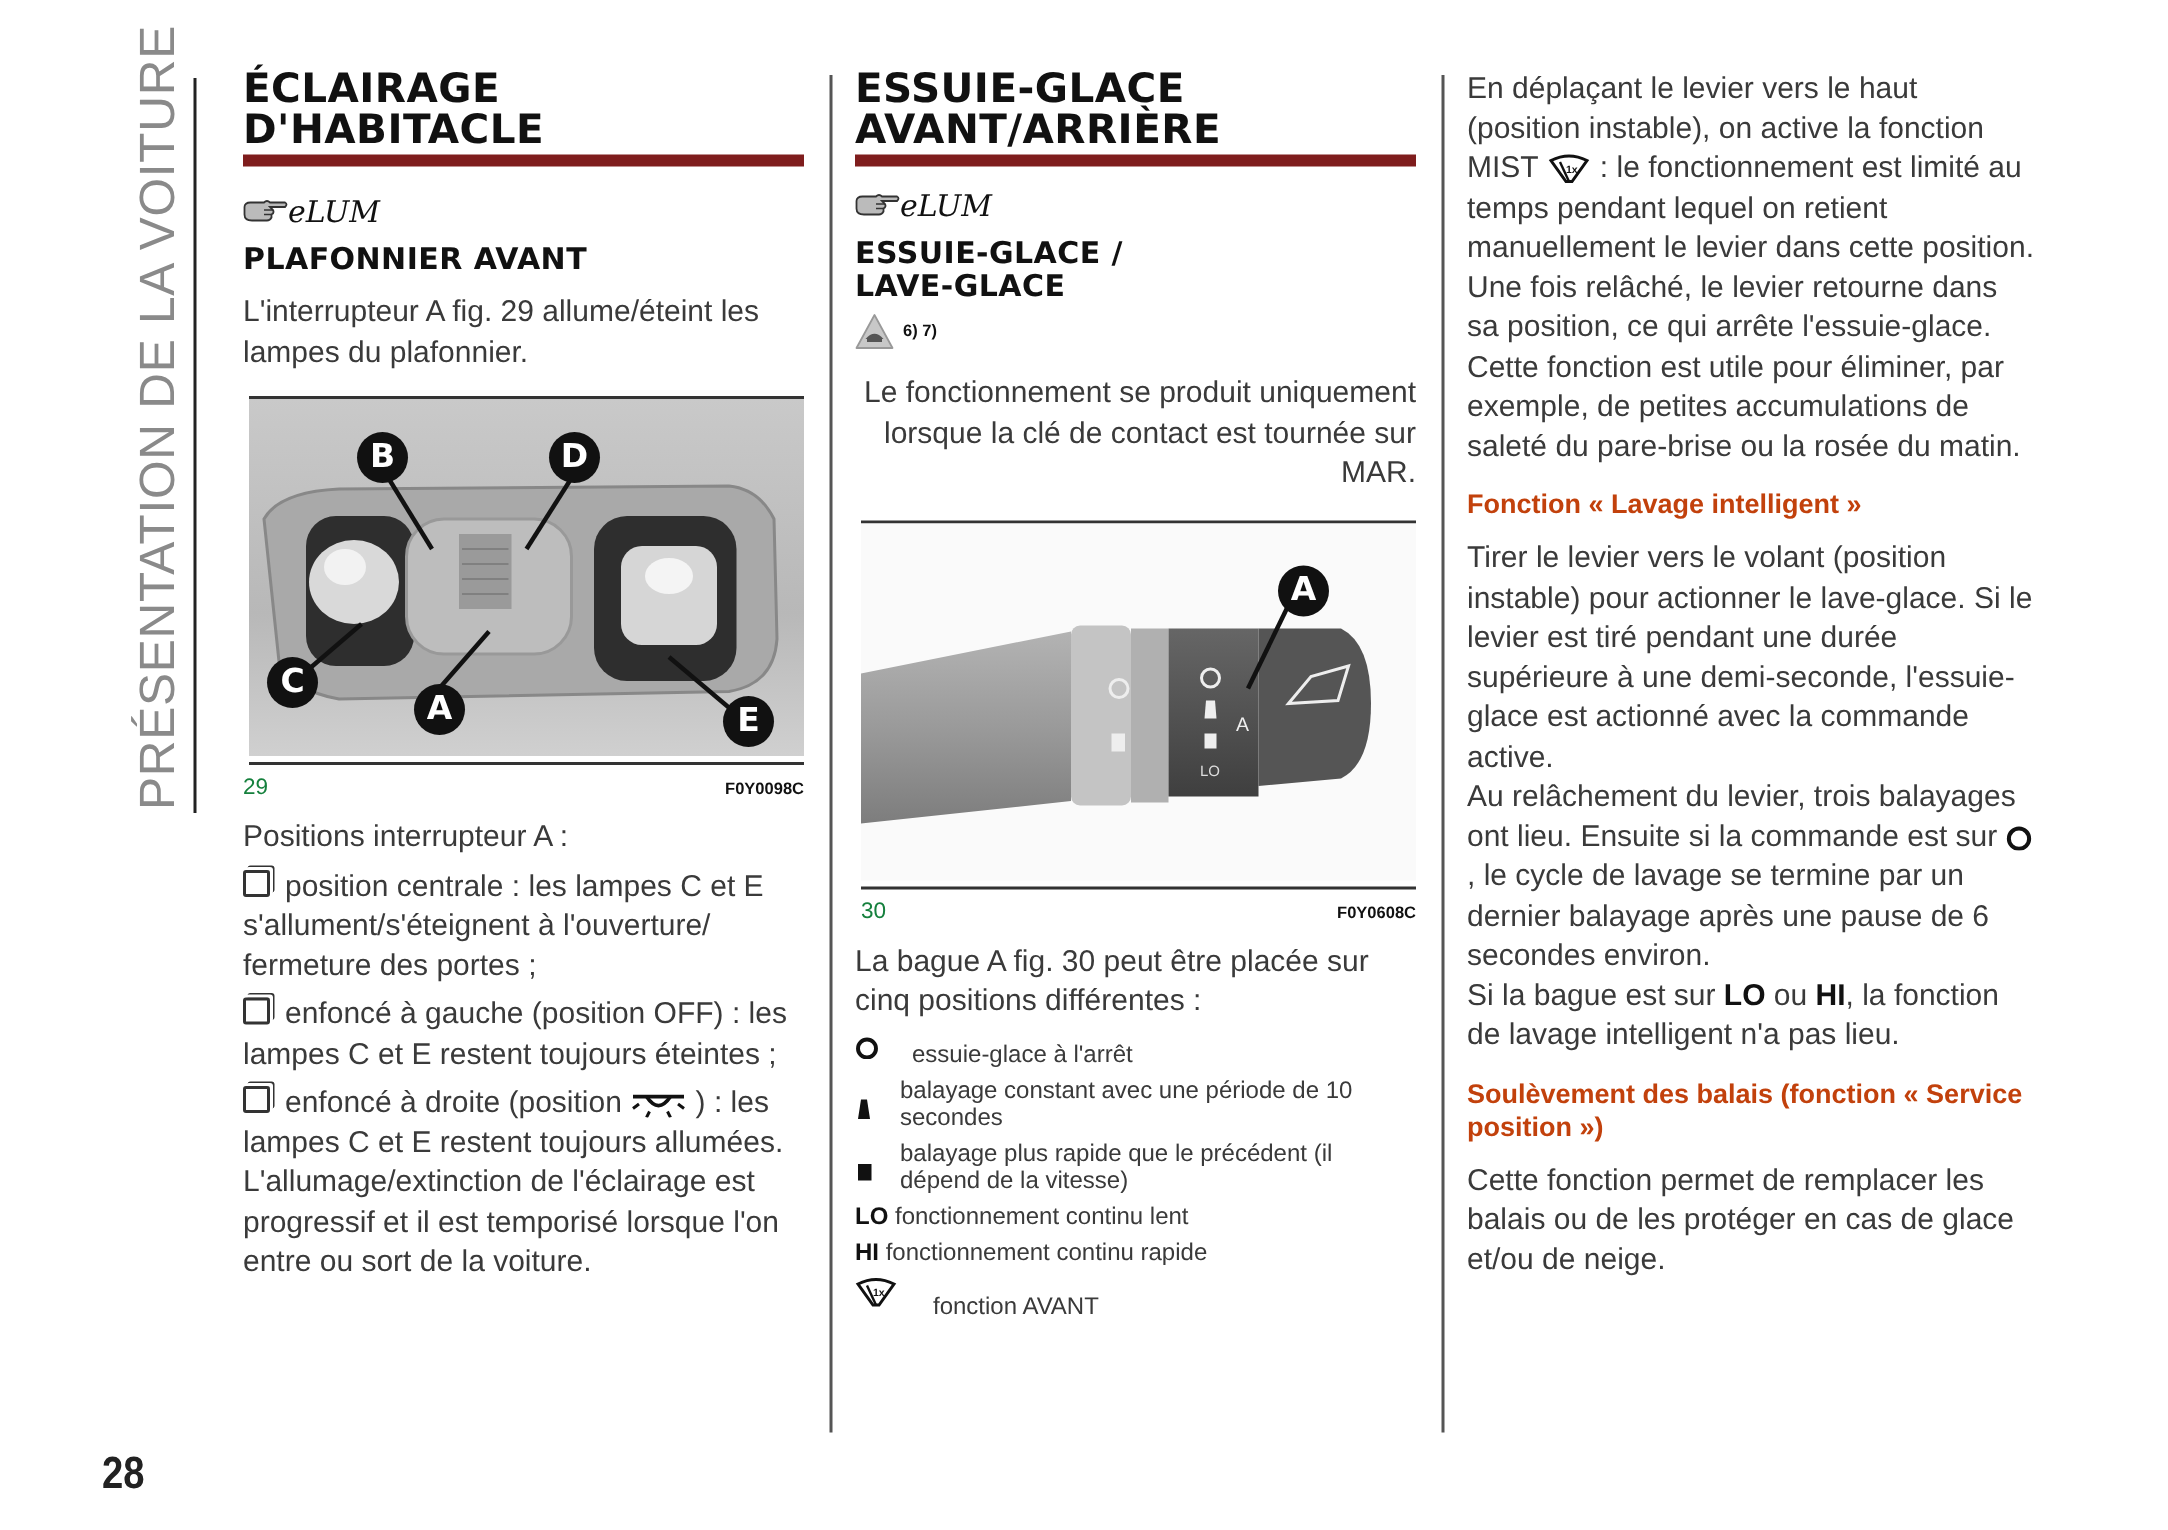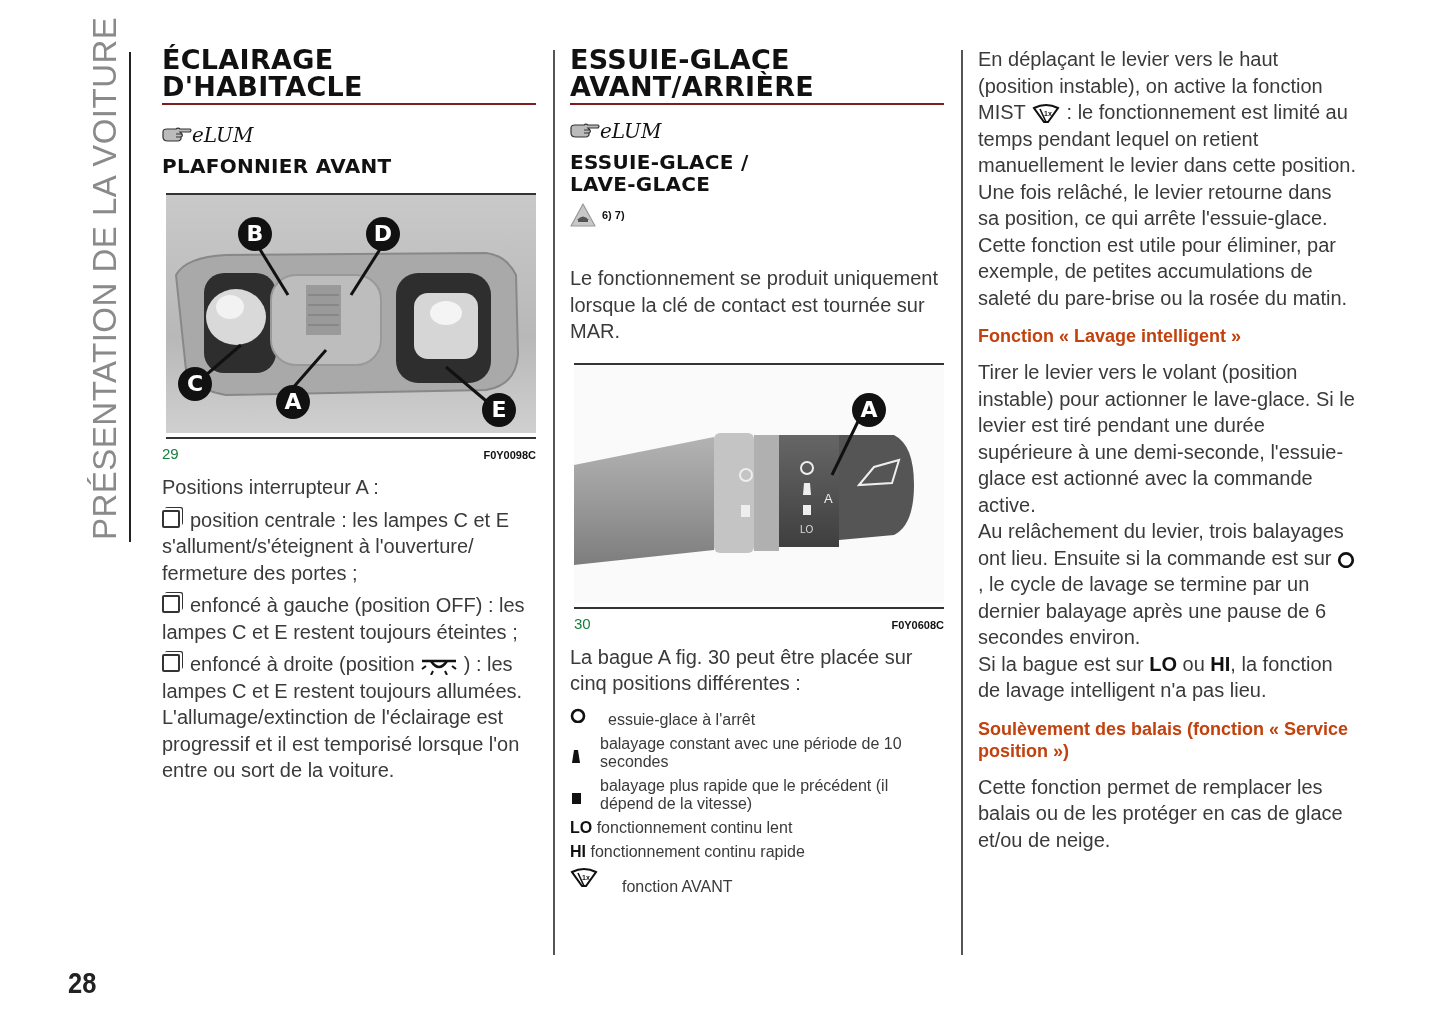--- a/index.html
+++ b/index.html
@@ -21,21 +21,21 @@
   .col { position: absolute; top: 46px; }
   .col1 { left: 162px; width: 374px; }
   .col2 { left: 570px; width: 374px; }
   .col3 { left: 978px; width: 380px; }
   .vdiv { position: absolute; top: 50px; width: 1.5px; height: 905px; background: #555; }
   .vdiv.a { left: 553px; }
   .vdiv.b { left: 961px; }
   h1 {
     margin: 0; font-family: "DejaVu Sans", sans-serif; font-weight: 900; font-size: 27px;
     line-height: 27px; color: #111; letter-spacing: 0.3px; padding-bottom: 3px;
-    border-bottom: 2px solid #7f1d1d;
+    border-bottom: 8px solid #7f1d1d;
   }
   .elum { display: flex; align-items: flex-end; margin-top: 14px; height: 26px; }
   .elum .hand { width: 30px; height: 20px; }
   .elum .txt { font-family: "DejaVu Serif", serif; font-size: 20px; color: #111; line-height: 20px; font-style: italic; }
   h2 {
     margin: 10px 0 0 0; font-family: "DejaVu Sans", sans-serif; font-weight: 900; font-size: 20px;
     line-height: 22px; color: #111; letter-spacing: 0.3px;
   }
   h3 { margin: 0; font-weight: 700; font-size: 18px; line-height: 22px; color: #c2410c; }
   p { margin: 0; font-size: 20px; line-height: 26.5px; color: #3a3a3a; }
@@ -74,20 +74,21 @@
   </h1>
   <div class="elum">
     <svg class="hand" viewBox="0 0 30 20">
       <path d="M1 7 Q1 4 5 4 L14 4 Q16 2 18 4 L28 4 Q30 5 28 7 L18 7 L20 9 Q21 11 19 12 L19 14 Q18 16 16 16 L6 16 Q1 16 1 12 Z" fill="#bbb" stroke="#333" stroke-width="1.2"></path>
       <line x1="14" y1="9" x2="20" y2="9" stroke="#333" stroke-width="1"></line>
       <line x1="14" y1="12" x2="19" y2="12" stroke="#333" stroke-width="1"></line>
     </svg>
     <span class="txt">eLUM</span>
   </div>
   <h2>PLAFONNIER AVANT</h2>
+  <p class="gap12">L'interrupteur A fig. 29 allume/éteint les lampes du plafonnier.</p>
 
   <div class="figure" style="margin-top:16px;">
     <div class="topline" style="margin-left:4px;"></div>
     <div class="img" style="height:238px; margin-left:4px; background:linear-gradient(180deg,#c9c9c9 0%,#b8b8b8 60%,#d0d0d0 100%);">
       <svg width="370" height="238" viewBox="0 0 370 238">
         <path d="M10 80 Q20 62 60 60 L320 58 Q340 60 350 80 L352 160 Q350 190 320 195 L60 200 Q30 195 20 175 Z" fill="#a9a9a9" stroke="#888" stroke-width="2"></path>
         <rect x="38" y="78" width="72" height="100" rx="20" fill="#2e2e2e"></rect>
         <ellipse cx="70" cy="122" rx="30" ry="28" fill="#d9d9d9"></ellipse>
         <ellipse cx="64" cy="112" rx="14" ry="12" fill="#f2f2f2"></ellipse>
         <rect x="230" y="78" width="95" height="110" rx="22" fill="#2e2e2e"></rect>
@@ -158,21 +159,21 @@
     <span>LAVE-GLACE</span>
   </h2>
   <div class="warn-row">
     <svg width="26" height="24" viewBox="0 0 26 24">
       <path d="M13 1 L25 23 L1 23 Z" fill="#c8c8c8" stroke="#999" stroke-width="1.2" stroke-linejoin="round"></path>
       <path d="M7 17 Q13 10 19 17 Z" fill="#555"></path>
       <rect x="8" y="17" width="10" height="2" fill="#555"></rect>
     </svg>
     <span class="refs">6) 7)</span>
   </div>
-  <p style="margin-top:38px;">Le fonctionnement se produit uniquement lorsque la clé de contact est tournée sur MAR.</p>
+  <p style="margin-top:16px;text-align:right;">Le fonctionnement se produit uniquement lorsque la clé de contact est tournée sur MAR.</p>
 
   <div class="figure" style="margin-top:18px;">
     <div class="topline" style="margin-left:4px;"></div>
     <div class="img" style="height:238px; margin-left:4px; background:#fafafa;">
       <svg width="370" height="238" viewBox="0 0 370 238">
         <defs>
           <linearGradient id="stalk" x1="0" y1="0" x2="0" y2="1">
             <stop offset="0" stop-color="#b3b3b3"></stop>
             <stop offset="0.5" stop-color="#9a9a9a"></stop>
             <stop offset="1" stop-color="#7d7d7d"></stop>

